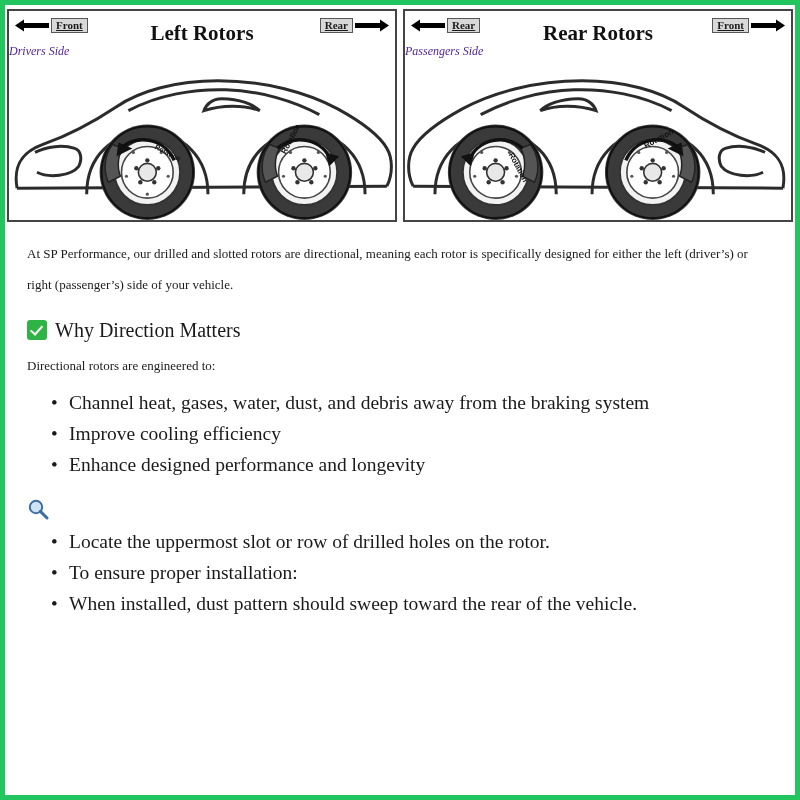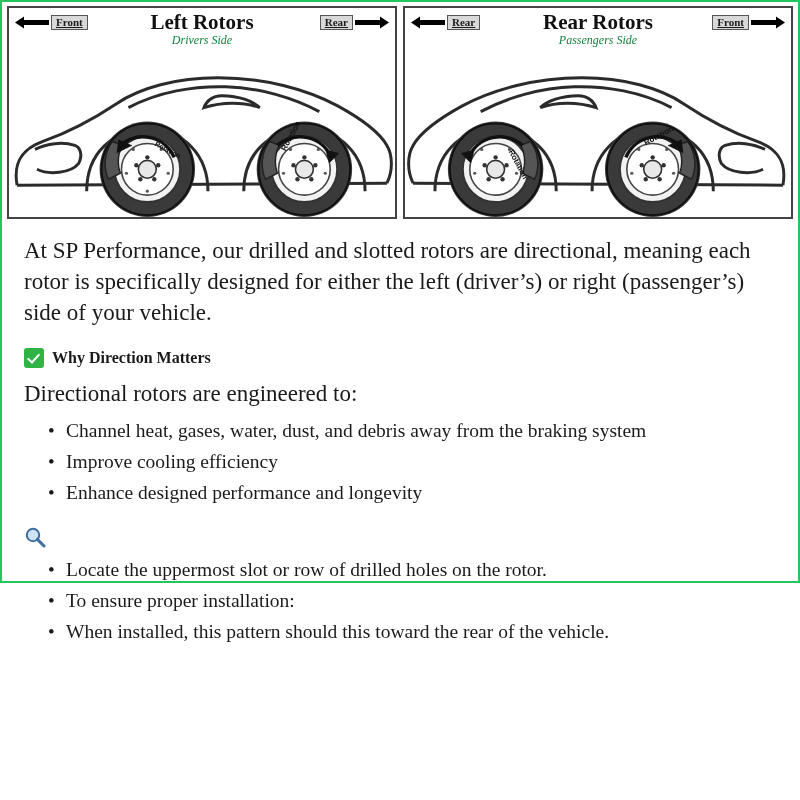--- a/index.html
+++ b/index.html
@@ -9,24 +9,24 @@
   }
   body {
     width: 800px;
     height: 800px;
     font-family: "Liberation Serif", serif;
     color: #1a1a1a;
     overflow: hidden;
   }
   .page {
     width: 800px;
-    height: 583px;
+    height: 800px;
     position: relative;
     box-sizing: border-box;
-    border: 2px solid #22c55e;
+    border: 5px solid #22c55e;
   }
 
   
   .diagram {
     width: 786px;
     height: 213px;
     margin: 4px auto 0 auto;
     display: flex;
     gap: 6px;
     box-sizing: border-box;
@@ -38,30 +38,29 @@
     box-sizing: border-box;
     background: #ffffff;
     overflow: hidden;
   }
   .panel-title {
     text-align: center;
     font-family: "Liberation Serif", serif;
     font-weight: bold;
     font-size: 21px;
     line-height: 22px;
-    margin-top: 3px;
+    margin-top: 11px;
     letter-spacing: 0px;
     color: #111;
   }
   .panel-sub {
-    text-align: center;
     font-style: italic;
     font-size: 12px;
     line-height: 14px;
-    color: #15803d;
+    color: #4c1d95;
   }
   .arrow-tag {
     position: absolute;
     top: 7px;
     display: flex;
     align-items: center;
     gap: 2px;
     font-size: 11px;
     font-weight: bold;
   }
@@ -91,29 +90,29 @@
     color: #222;
     font-family: "Liberation Sans", sans-serif;
   }
 
   
   .content {
     padding: 10px 22px 0 22px;
     box-sizing: border-box;
   }
   p.para {
-    font-size: 23px;
+    font-size: 13px;
     line-height: 31px;
     margin: 6px 0 0 0;
     color: #1a1a1a;
   }
   h2.section {
-    font-size: 16px;
+    font-size: 20px;
     line-height: 28px;
-    font-weight: bold;
+    font-weight: normal;
     margin: 16px 0 0 0;
     display: flex;
     align-items: center;
     gap: 8px;
   }
   .check-icon {
     display: inline-block;
     width: 20px;
     height: 20px;
     background: #2fb344;
@@ -352,16 +351,16 @@
         <svg width="22" height="22" viewBox="0 0 22 22">
           <circle cx="9" cy="9" r="6.2" fill="#cfe3f5" stroke="#3c6ea5" stroke-width="2"></circle>
           <line x1="13.4" y1="13.4" x2="20" y2="20" stroke="#3c6ea5" stroke-width="3" stroke-linecap="round"></line>
         </svg>
       </span>
     </h2>
 
     <ul class="bullets">
       <li>Locate the uppermost slot or row of drilled holes on the rotor.</li>
       <li>To ensure proper installation:</li>
-      <li>When installed, this pattern should this toward the rear of the vehicle.</li>
+      <li>When installed, dust pattern should sweep toward the rear of the vehicle.</li>
     </ul>
   </div>
 </div>
 
 </body></html>

